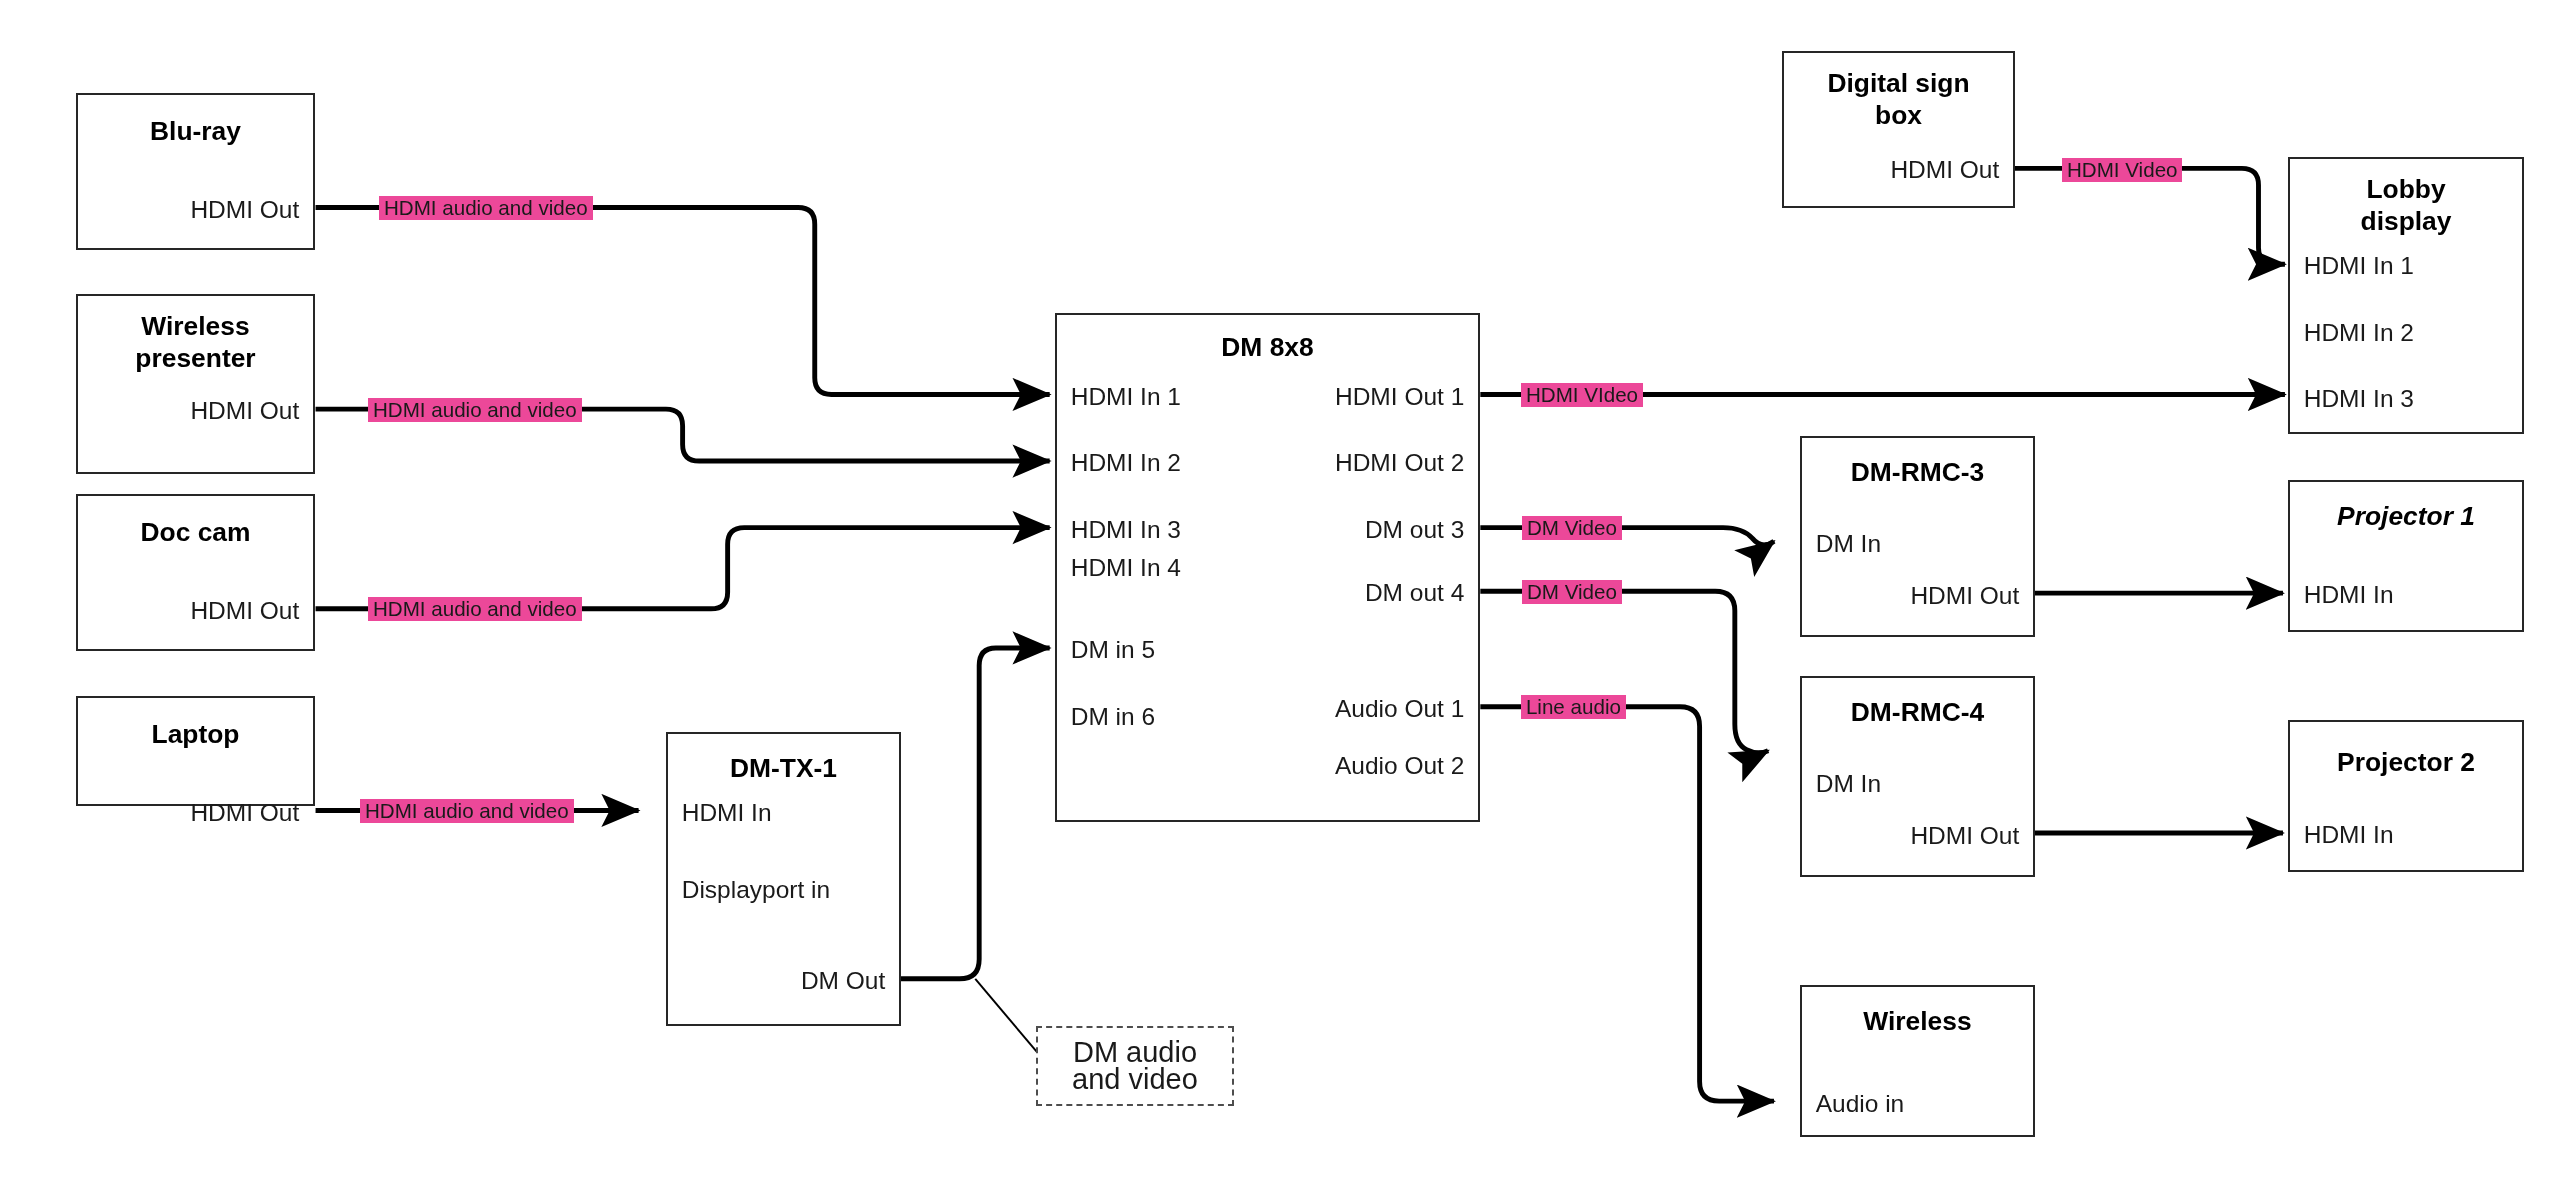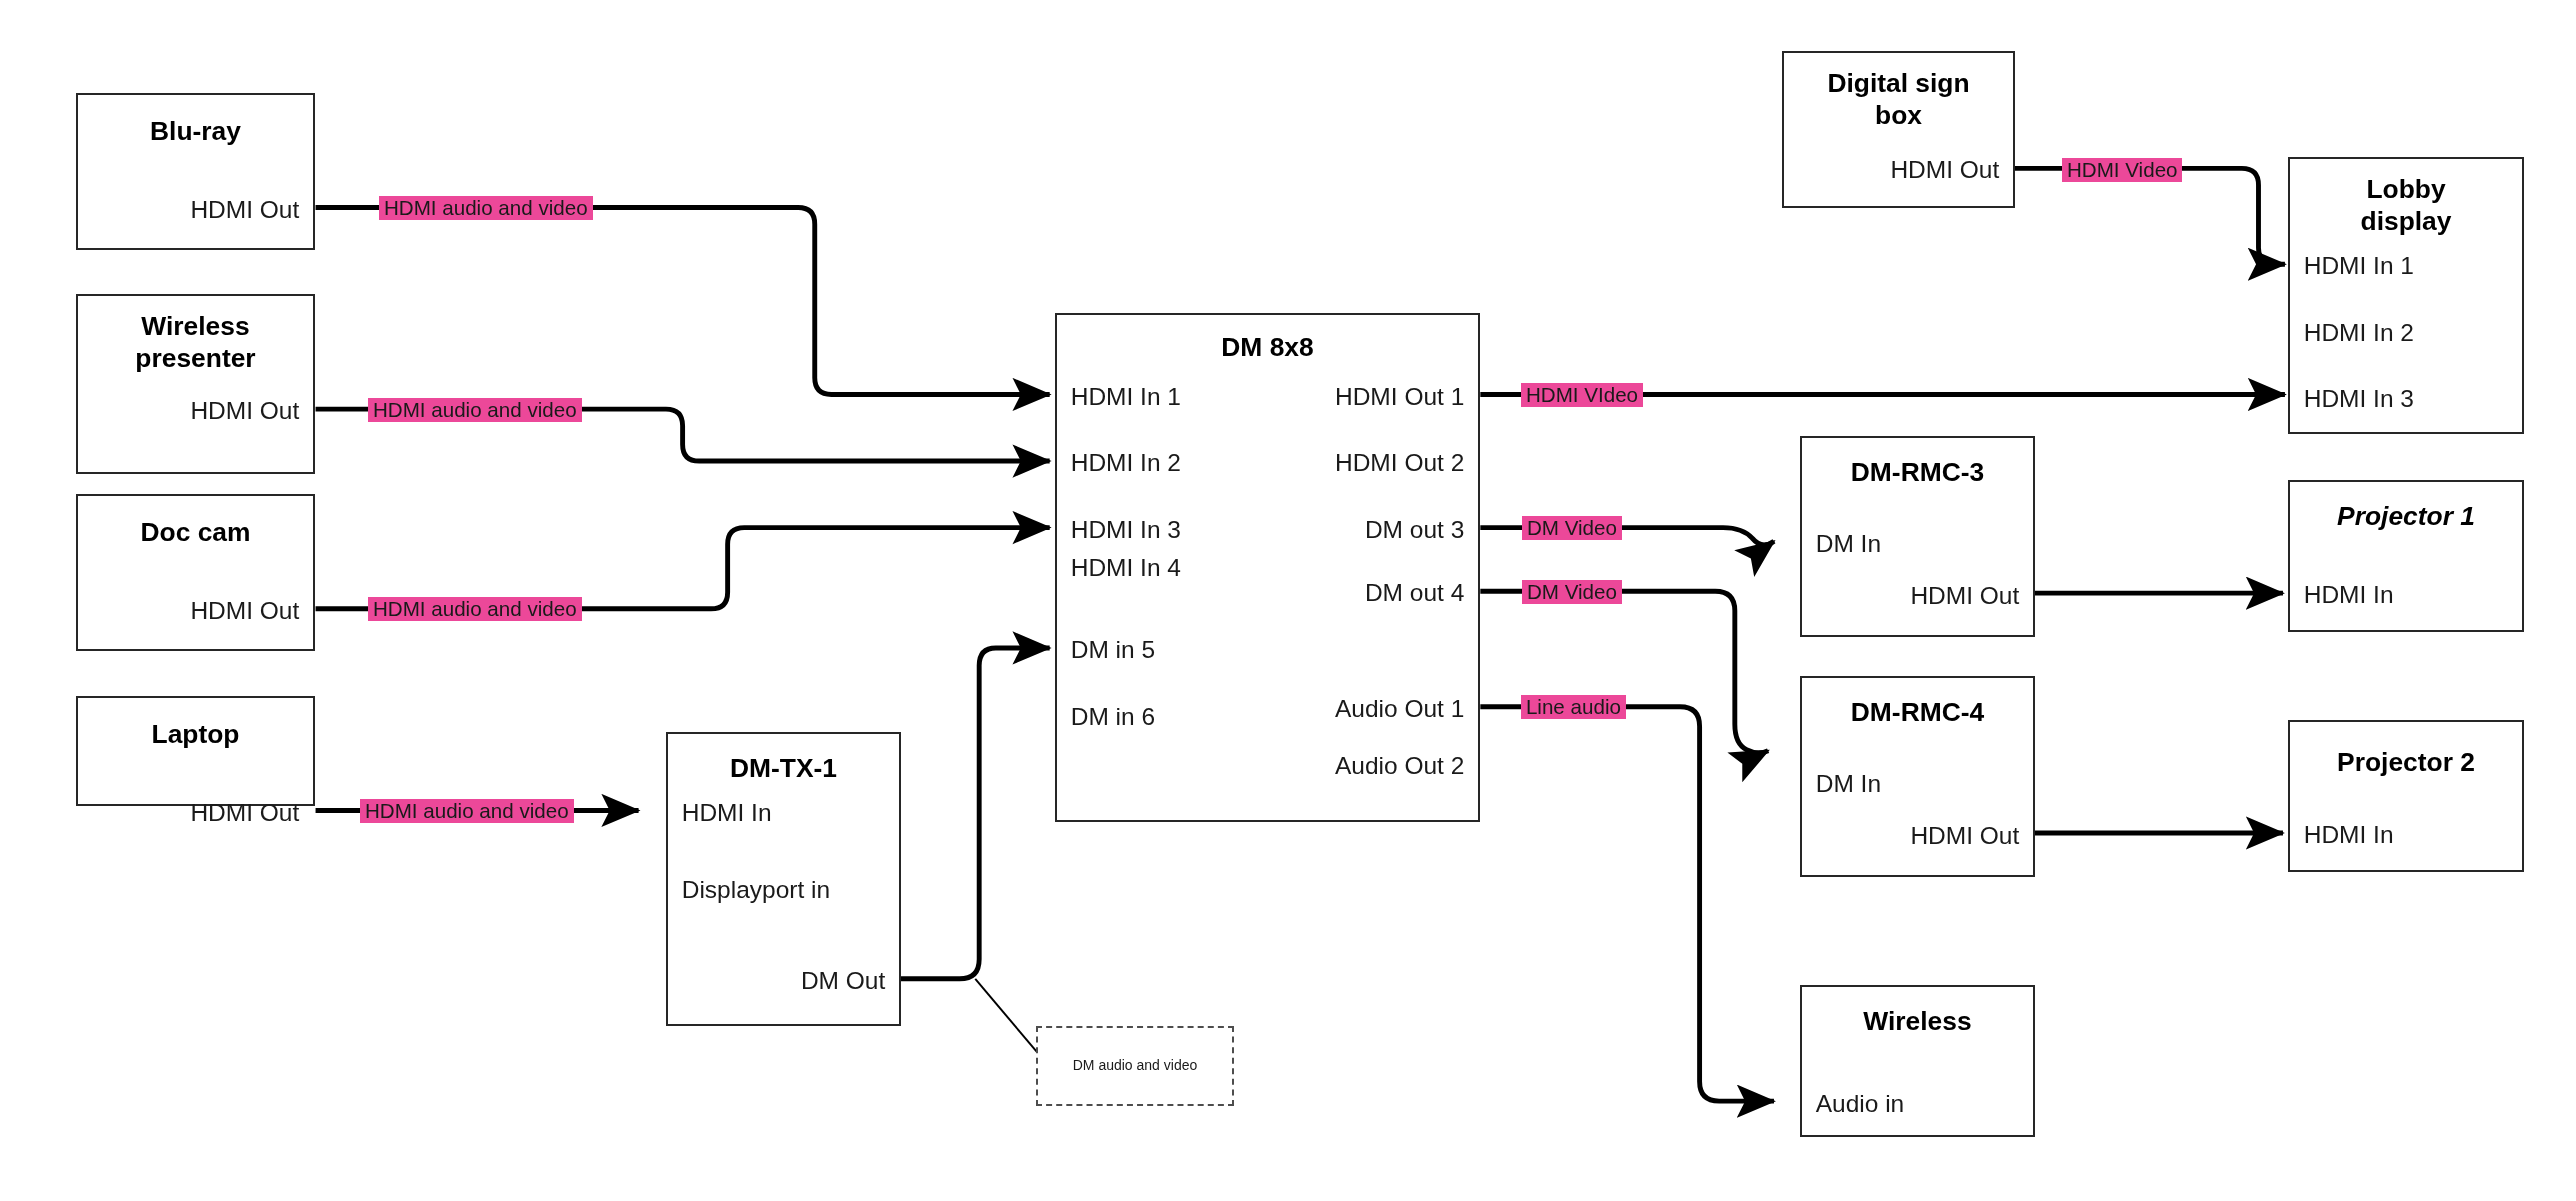--- a/index.html
+++ b/index.html
@@ -51,21 +51,21 @@
     color: #1a1a1a;
     white-space: nowrap;
   }
   .port.left  { left: 13.7px;  text-align: left; }
   .port.right { right: 13.7px; text-align: left; }
   .note-box {
     position: absolute;
     box-sizing: border-box;
     border: 2px dashed #4d4d4d;
     background: #ffffff;
-    font-size: 14px;
+    font-size: 29px;
     line-height: 27.4px;
     color: #1a1a1a;
     text-align: center;
     display: flex;
     align-items: center;
     justify-content: center;
     padding: 3.9px 7.8px;
     z-index: 6;
   }
   .wire-label {

